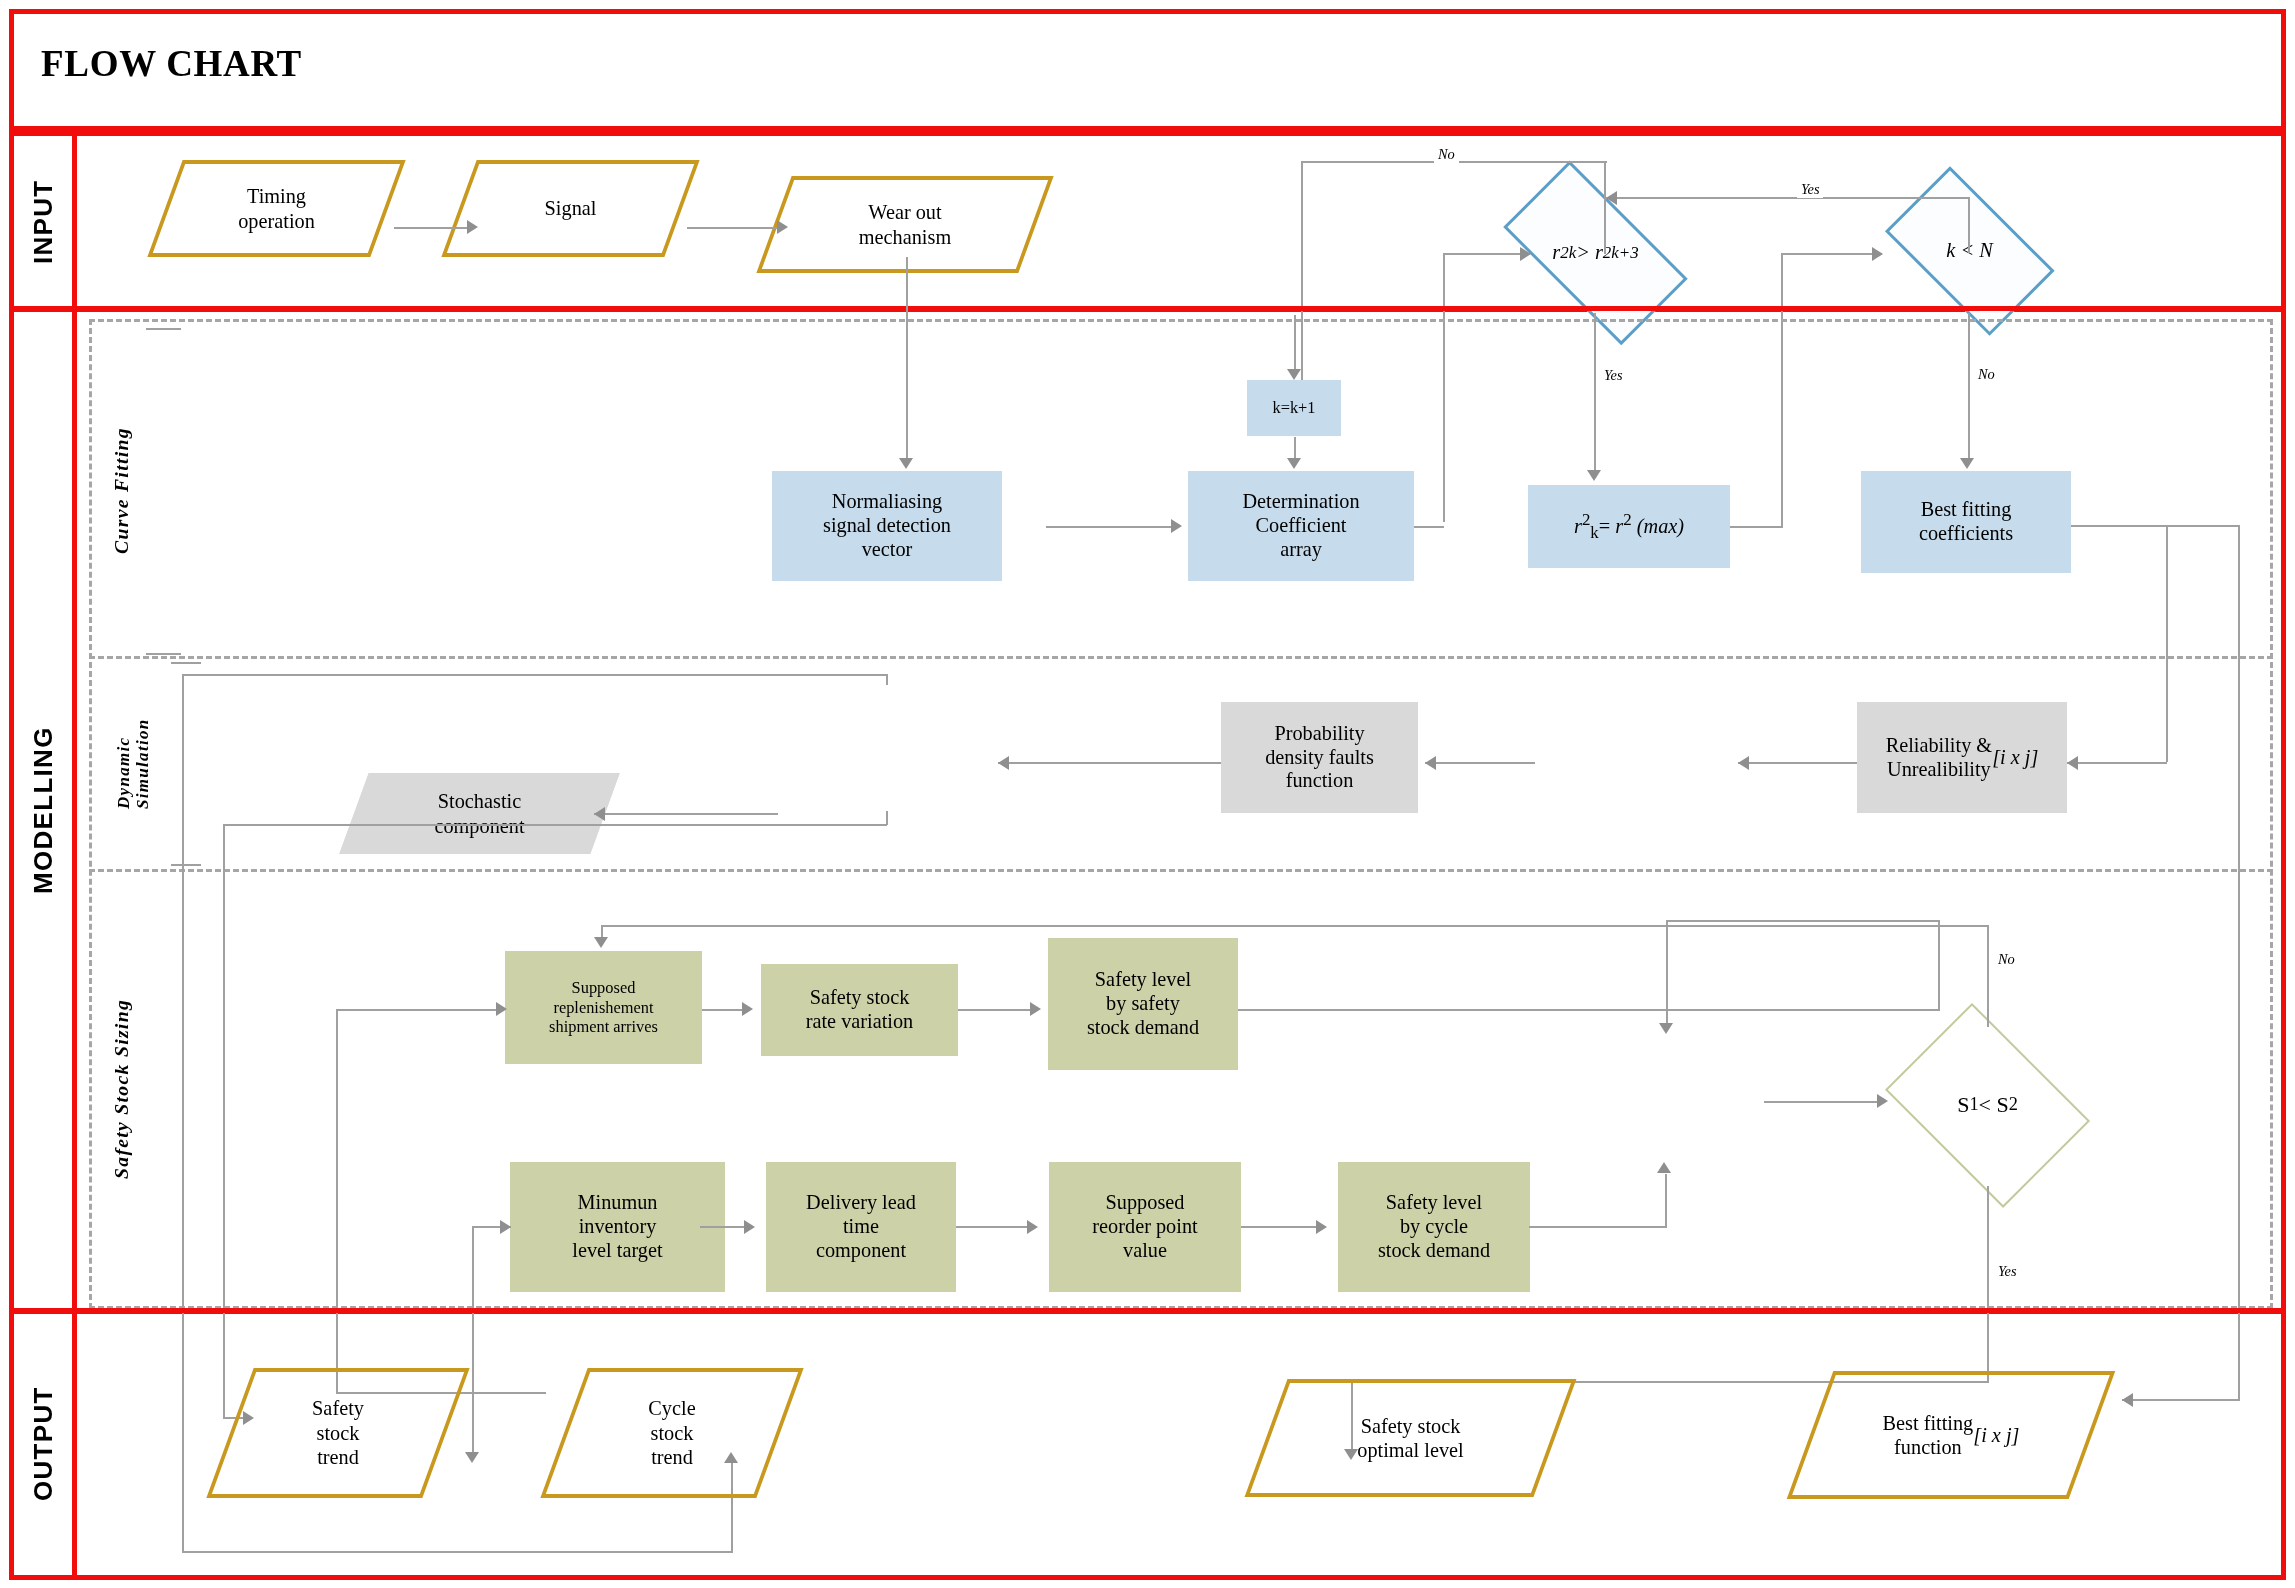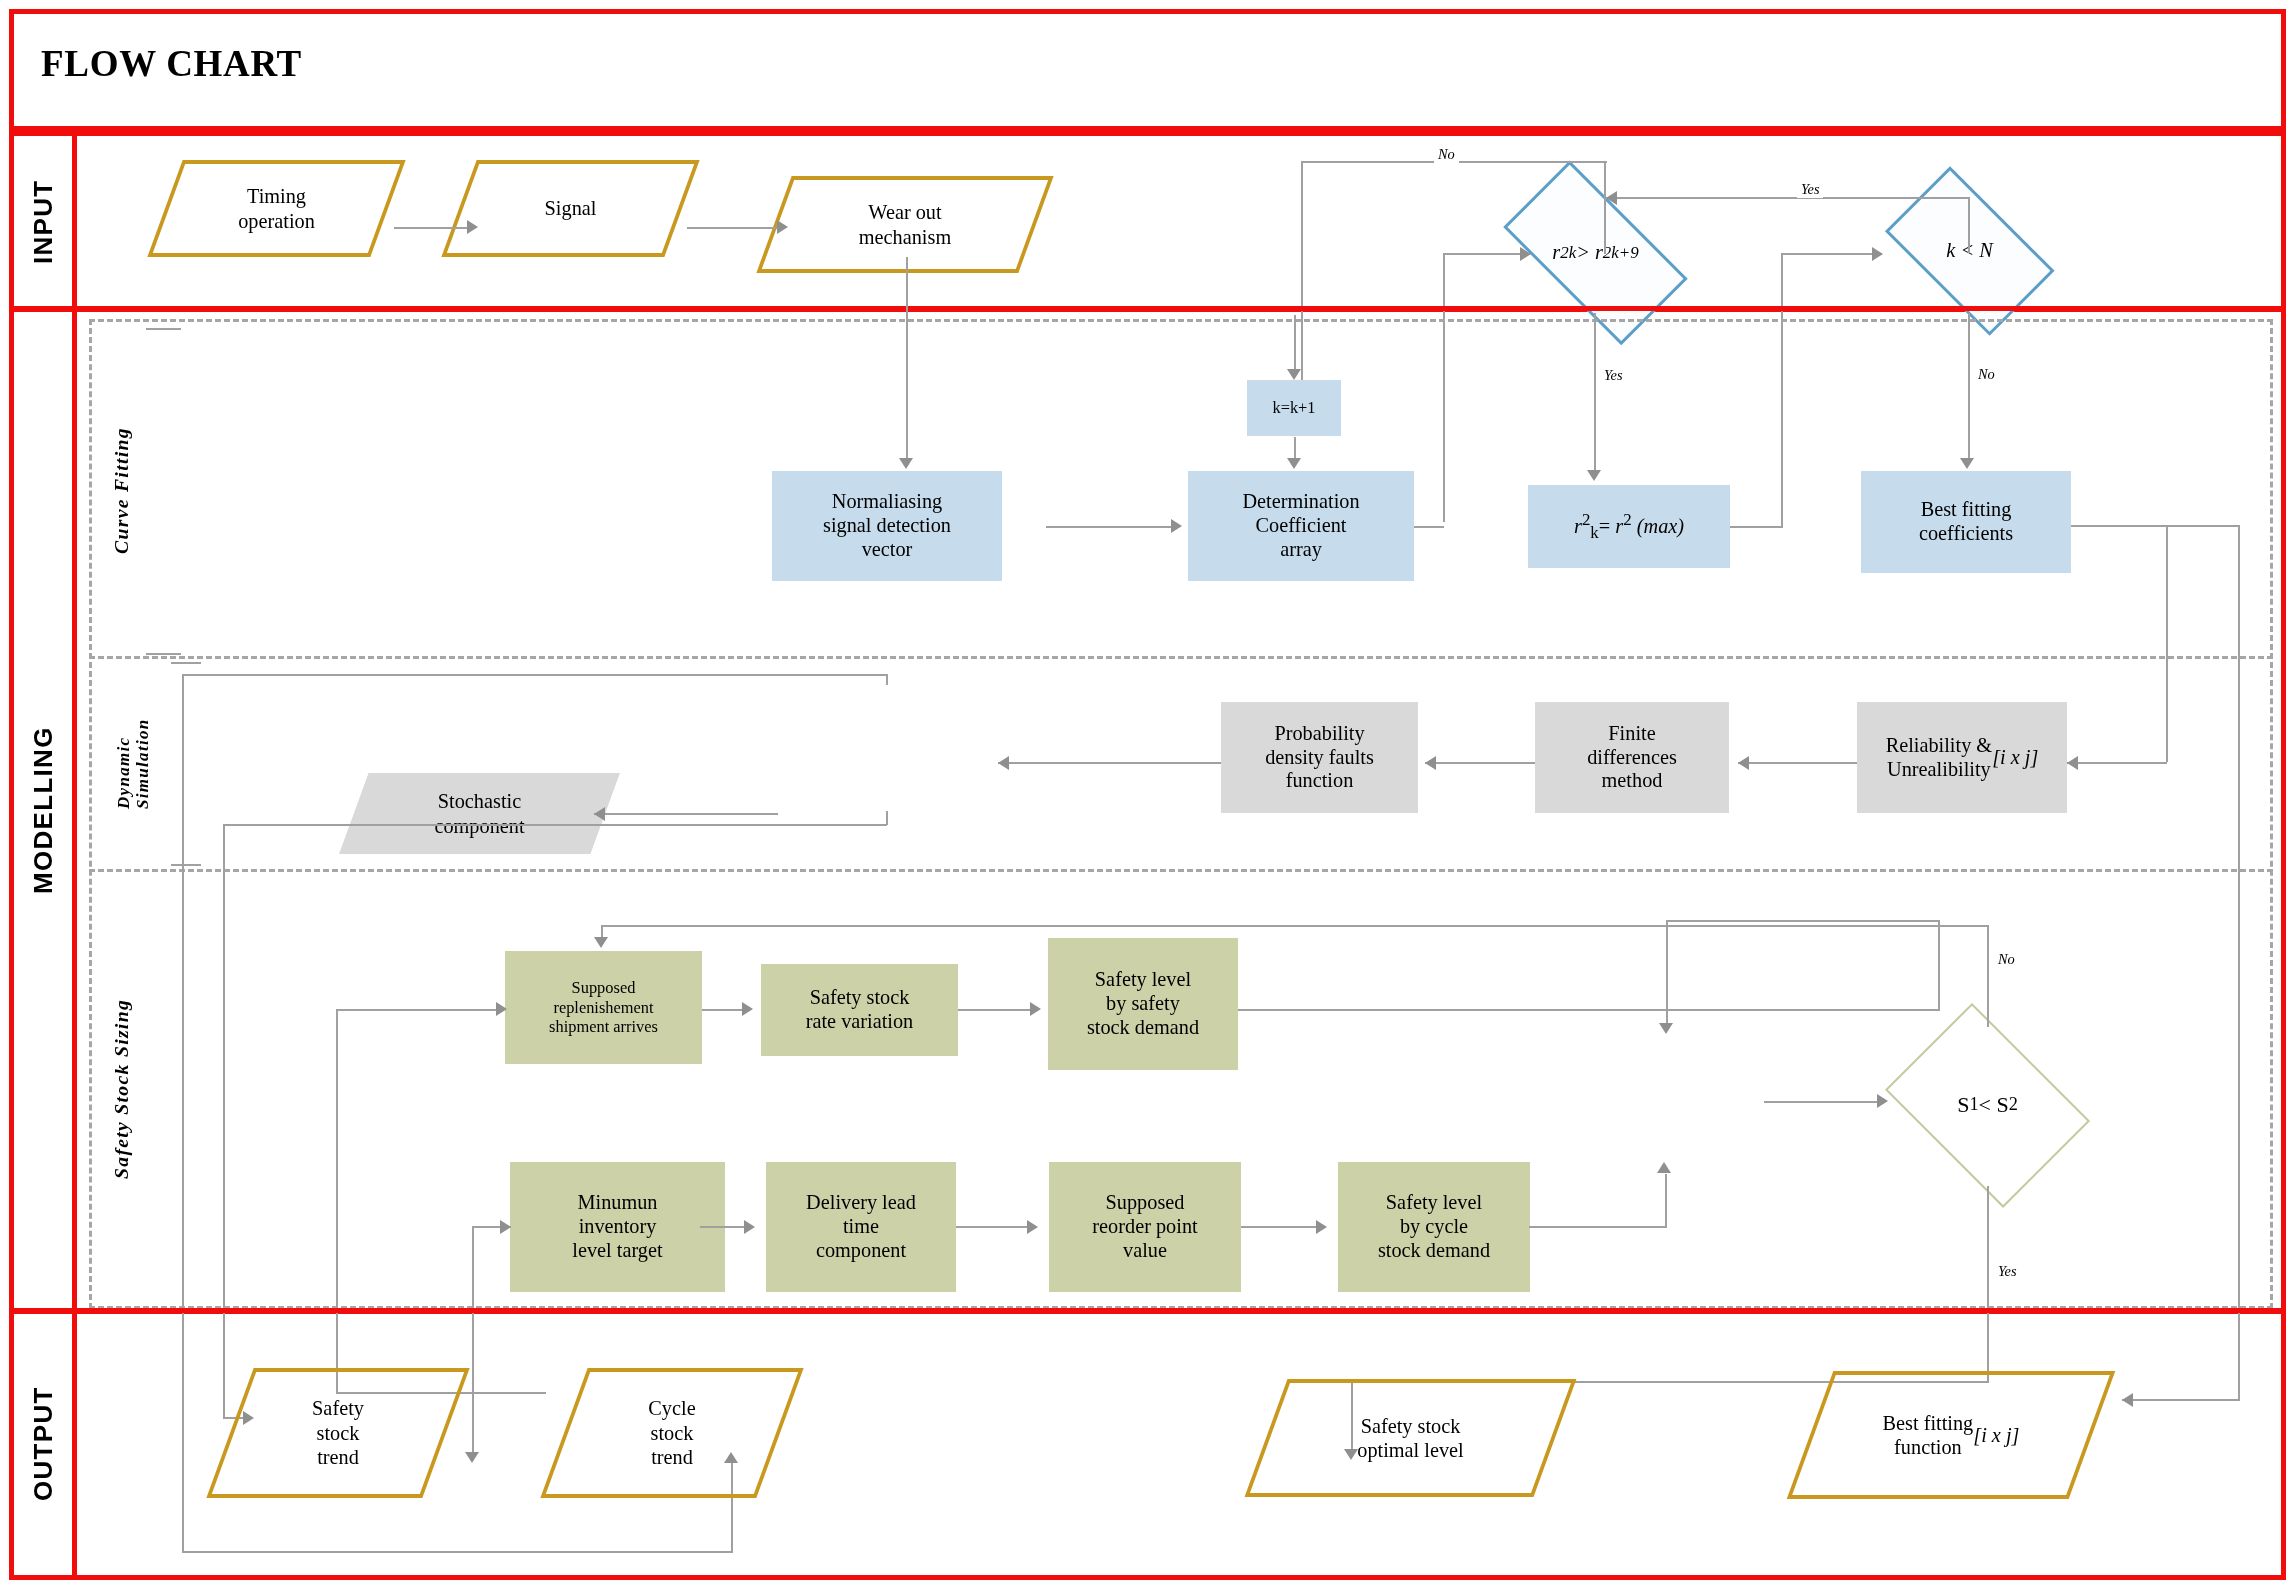--- a/index.html
+++ b/index.html
@@ -94,21 +94,21 @@
   </div>
 
   <div class="ln lnh" style="left:394px;top:227px;width:77px;"></div>
   <div class="arw r" style="left:467px;top:220px;"></div>
   <div class="ln lnh" style="left:687px;top:227px;width:93px;"></div>
   <div class="arw r" style="left:777px;top:220px;"></div>
 
   <div class="dia blue" style="left:1484px;top:190px;width:223px;height:125px;">
     <div class="shape"></div>
     <div class="txt">
-      r<sup>2</sup><sub>k</sub> &gt; r<sup>2</sup><sub>k+9</sub></div>
+      r<sup>2</sup><sub>k</sub> &gt; r<sup>2</sup><sub>k+3</sub></div>
   </div>
 
   <div class="dia blue" style="left:1871px;top:190px;width:197px;height:122px;">
     <div class="shape"></div>
     <div class="txt">k &lt; N</div>
   </div>
 
   <div class="ln lnh" style="left:1301px;top:161px;width:306px;"></div>
   <div class="ln lnv" style="left:1301px;top:161px;height:230px;"></div>
   <div class="ln lnv" style="left:1604px;top:161px;height:93px;"></div>
@@ -186,21 +186,20 @@
   <div class="arw l" style="left:2122px;top:1393px;"></div>
 
 
   <div class="para" style="left:354px;top:773px;width:251px;height:81px;">
     <div class="shape fillgrey"></div>
     <div class="txt">Stochastic<br>component</div>
   </div>
 
   <div class="node proc grey" style="left:1221px;top:702px;width:197px;height:111px;">Probability<br>density faults<br>function</div>
 
-  <div class="node proc grey" style="left:1535px;top:702px;width:194px;height:111px;">Finite<br>differences<br>method</div>
 
   <div class="node proc grey" style="left:1857px;top:702px;width:210px;height:111px;">Reliability &amp;<br>Unrealibility<br><i>[i x j]</i></div>
 
   <div class="ln lnh" style="left:1738px;top:762px;width:119px;"></div>
   <div class="arw l" style="left:1738px;top:756px;"></div>
 
   <div class="ln lnh" style="left:1425px;top:762px;width:110px;"></div>
   <div class="arw l" style="left:1425px;top:756px;"></div>
 
   <div class="ln lnh" style="left:998px;top:762px;width:223px;"></div>

